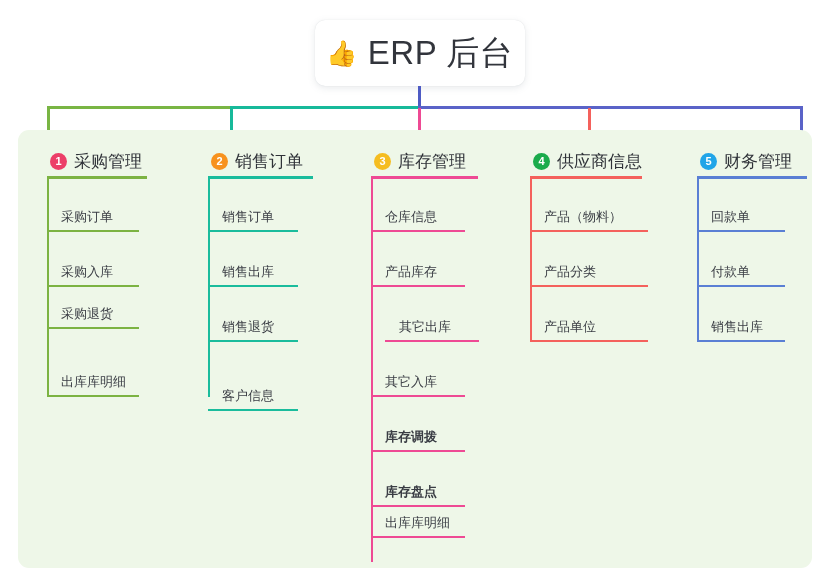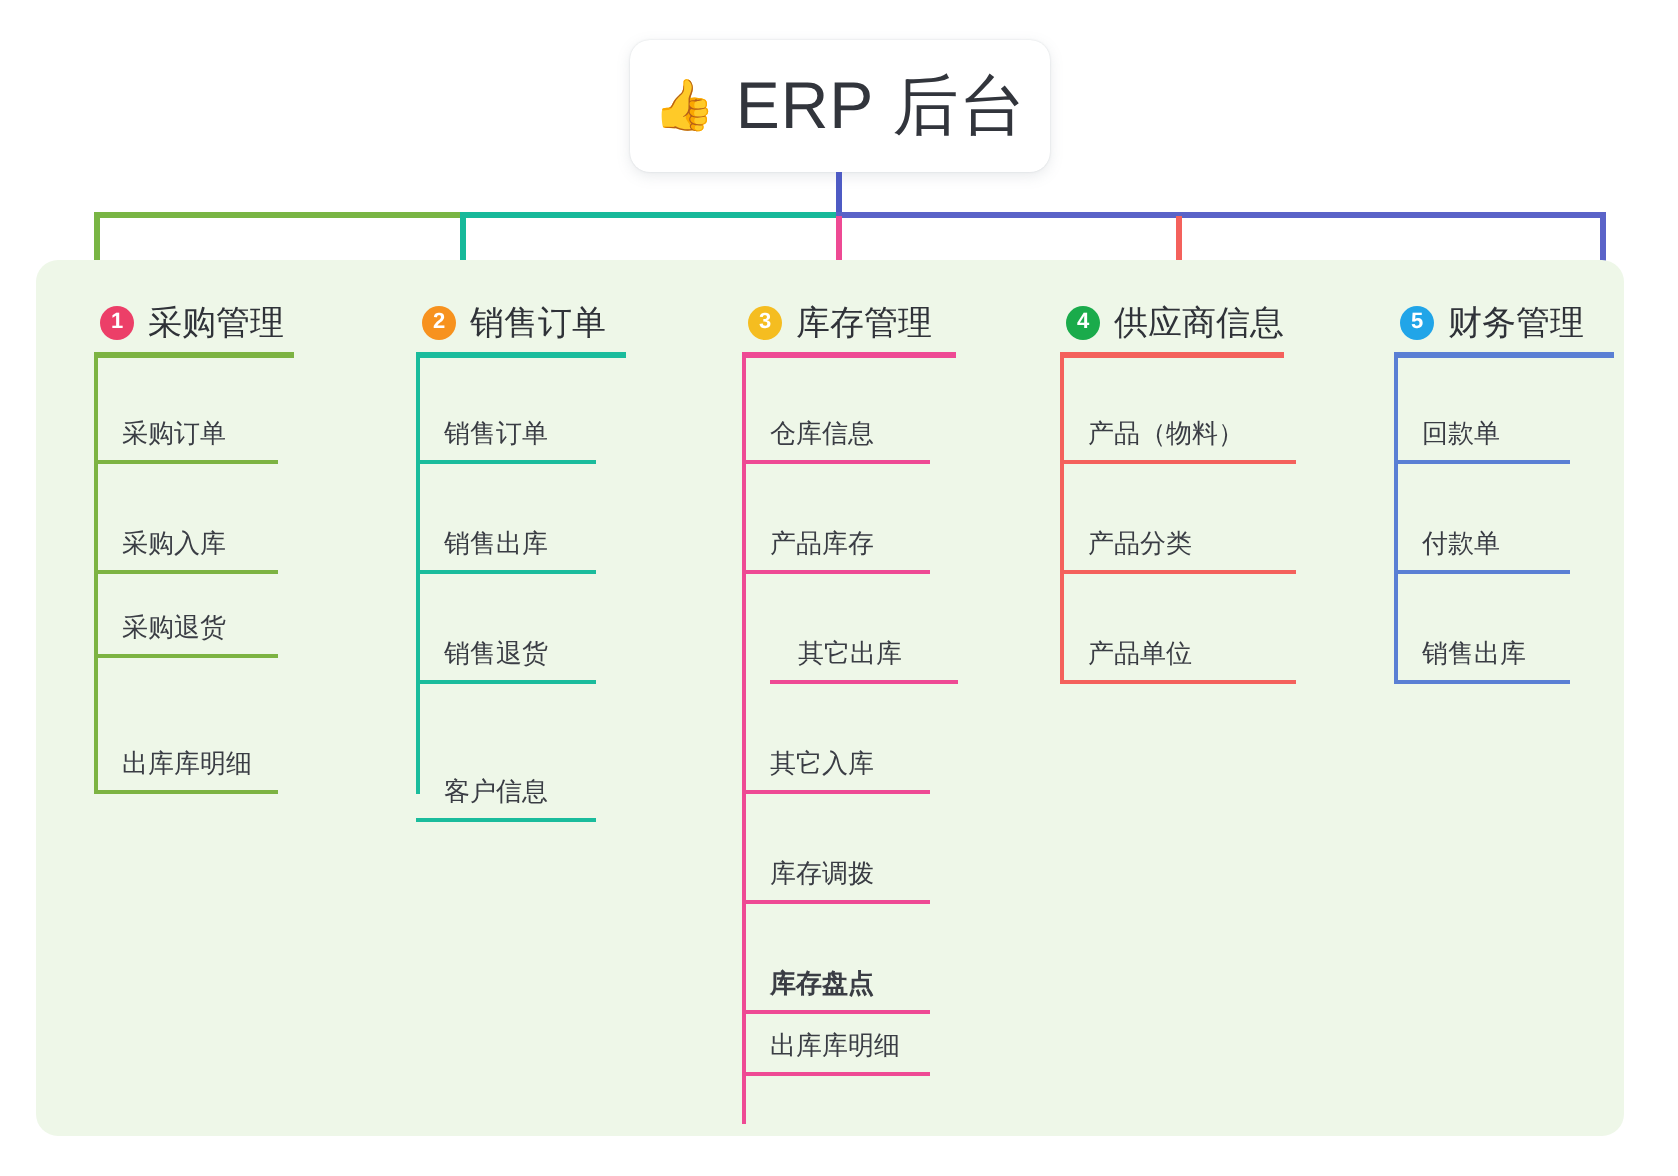--- a/index.html
+++ b/index.html
@@ -169,21 +169,21 @@
           <div class="item-rule" style="width: 94px; background: rgb(238, 74, 148);"></div>
         </div>
         <div class="item" style="left: 371px; top: 314px; width: 94px; height: 28px; margin-left: 14px;">
           <span class="item-text">其它出库</span>
           <div class="item-rule" style="width: 94px; background: rgb(238, 74, 148);"></div>
         </div>
         <div class="item" style="left: 371px; top: 369px; width: 94px; height: 28px;">
           <span class="item-text">其它入库</span>
           <div class="item-rule" style="width: 94px; background: rgb(238, 74, 148);"></div>
         </div>
-        <div class="item" style="left: 371px; top: 424px; width: 94px; height: 28px;">
+        <div class="item" style="left: 371px; top: 424px; width: 94px; height: 28px; font-weight: bold;">
           <span class="item-text">库存调拨</span>
           <div class="item-rule" style="width: 94px; background: rgb(238, 74, 148);"></div>
         </div>
         <div class="item" style="left: 371px; top: 479px; width: 94px; height: 28px; font-weight: bold;">
           <span class="item-text">库存盘点</span>
           <div class="item-rule" style="width: 94px; background: rgb(238, 74, 148);"></div>
         </div>
         <div class="item" style="left: 371px; top: 510px; width: 94px; height: 28px;">
           <span class="item-text">出库库明细</span>
           <div class="item-rule" style="width: 94px; background: rgb(238, 74, 148);"></div>

